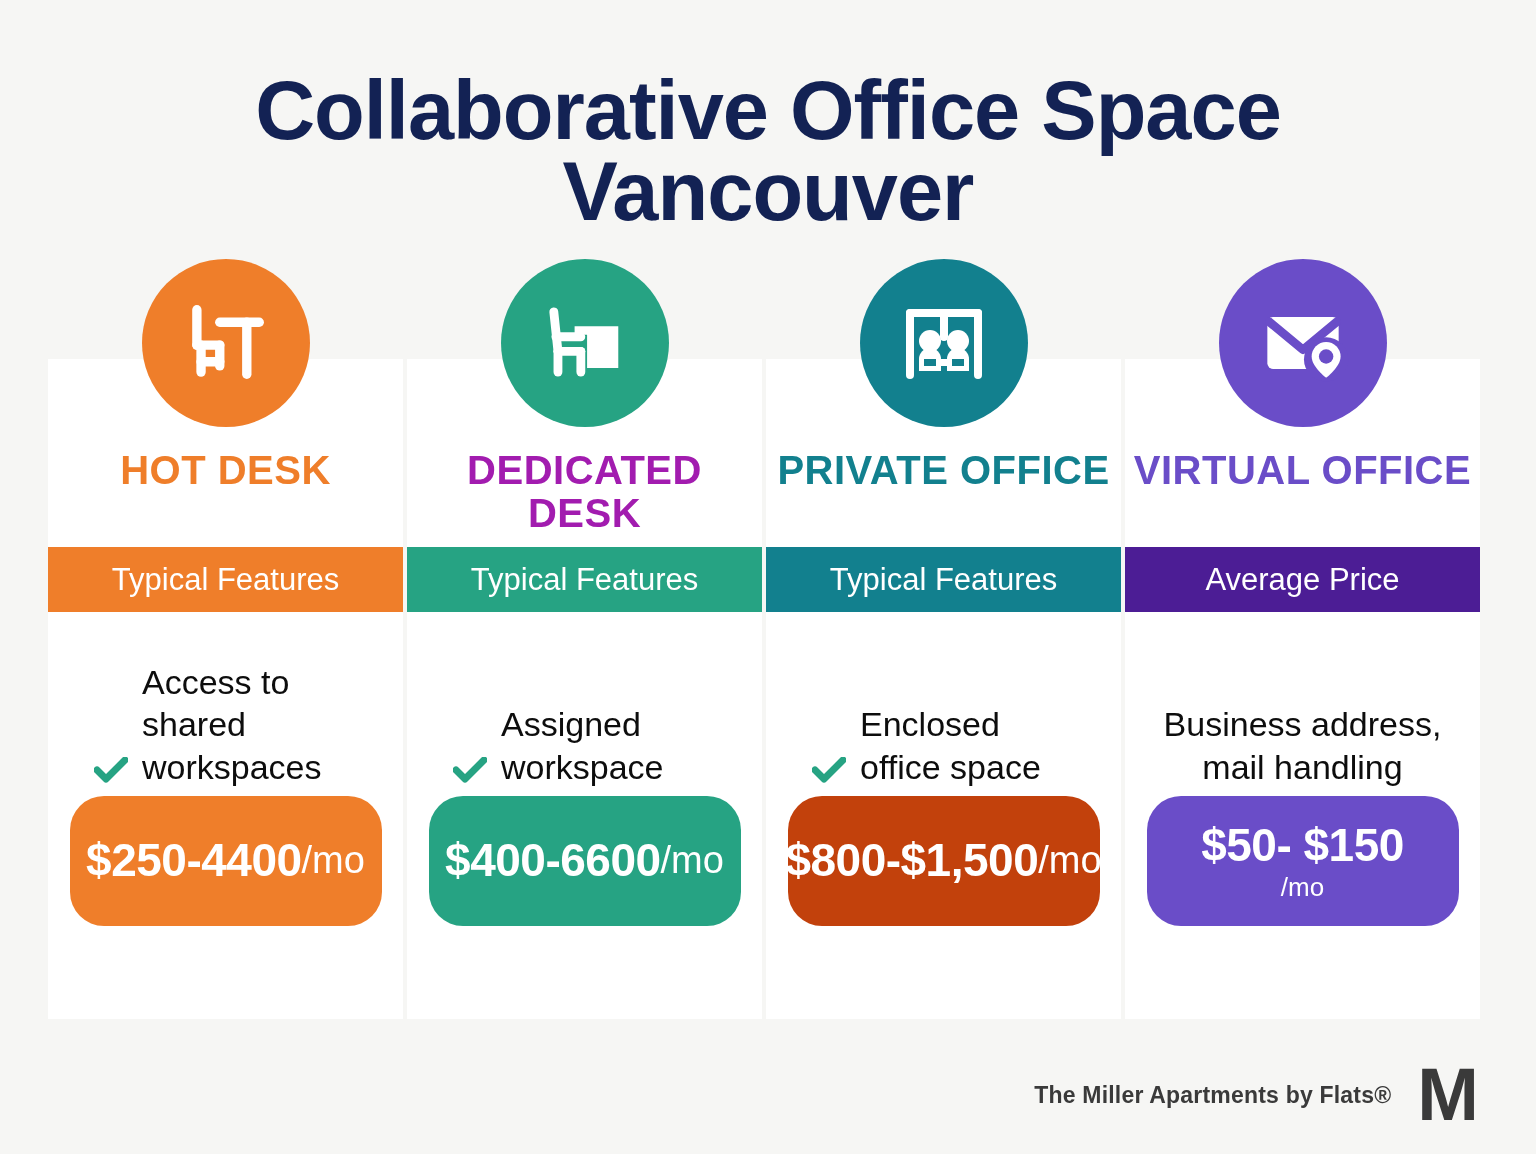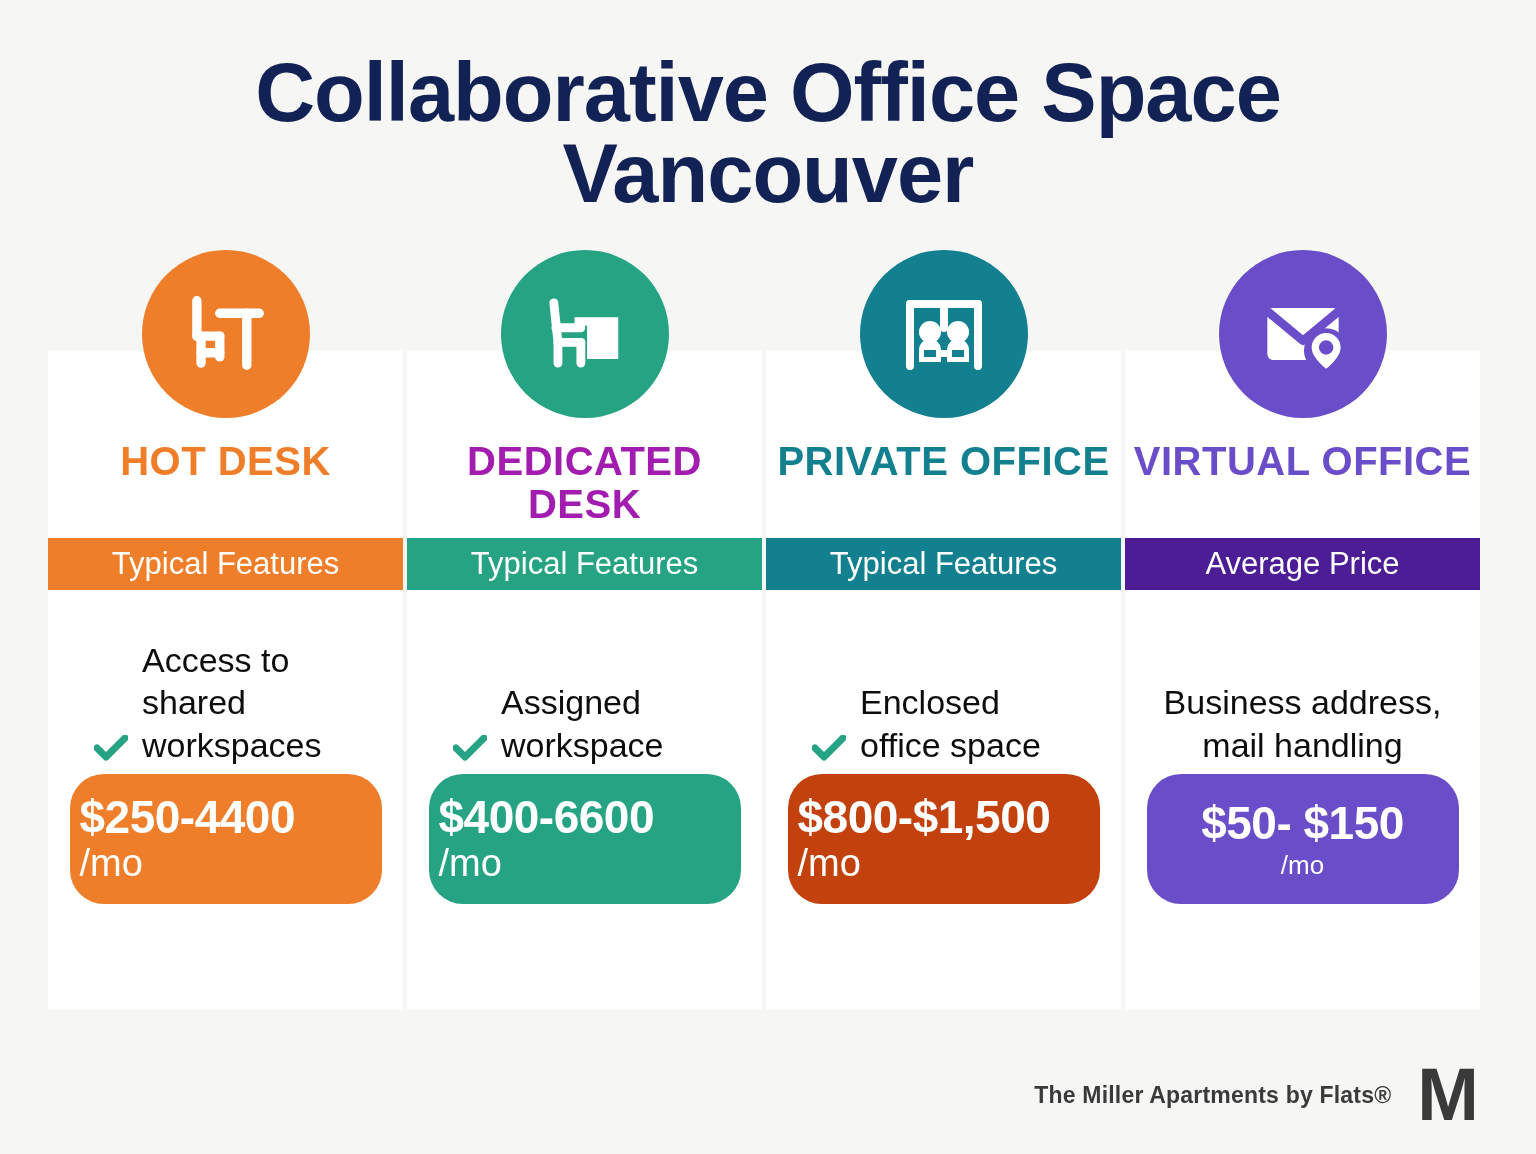--- a/index.html
+++ b/index.html
@@ -12,29 +12,29 @@
   }
 
   
   .title{
     text-align:center;
     color:#132254;
     font-weight:bold;
     font-size:83px;
     line-height:0.98;
     letter-spacing:-1px;
-    padding-top:52px;
+    padding-top:70px;
     margin:0 60px;
   }
   .title .l2{display:block;}
 
   
   .grid{
     position:absolute;
-    left:48px; top:250px;
+    left:48px; top:259px;
     width:1440px;
     display:flex;
     gap:4px;
   }
   .col{
     width:355px;
     display:flex;
     flex-direction:column;
     align-items:center;
     position:relative;
@@ -65,21 +65,21 @@
     font-weight:bold;
     text-align:center;
     line-height:1.08;
     letter-spacing:0.5px;
     min-height:96px;
   }
 
   
   .band{
     width:100%;
-    height:52px;
+    height:65px;
     display:flex;align-items:center;justify-content:center;
     color:#ffffff;
     font-size:31px;
     font-weight:500;
     margin-top:2px;
   }
 
   
   .feature{
     margin-top:26px;
@@ -105,22 +105,22 @@
     max-width:300px;
   }
 
   
   .price{
     width:312px;
     min-height:130px;
     border-radius:34px;
     color:#ffffff;
     display:flex;
-    flex-direction:column;
-    align-items:flex-start;
+    flex-direction:row;
+    align-items:center;
     justify-content:center;
     text-align:center;
     margin-top:8px;
     padding:6px 10px;
     box-sizing:border-box;
   }
   .price .amount{
     font-size:46px;
     font-weight:bold;
     letter-spacing:-0.5px;

